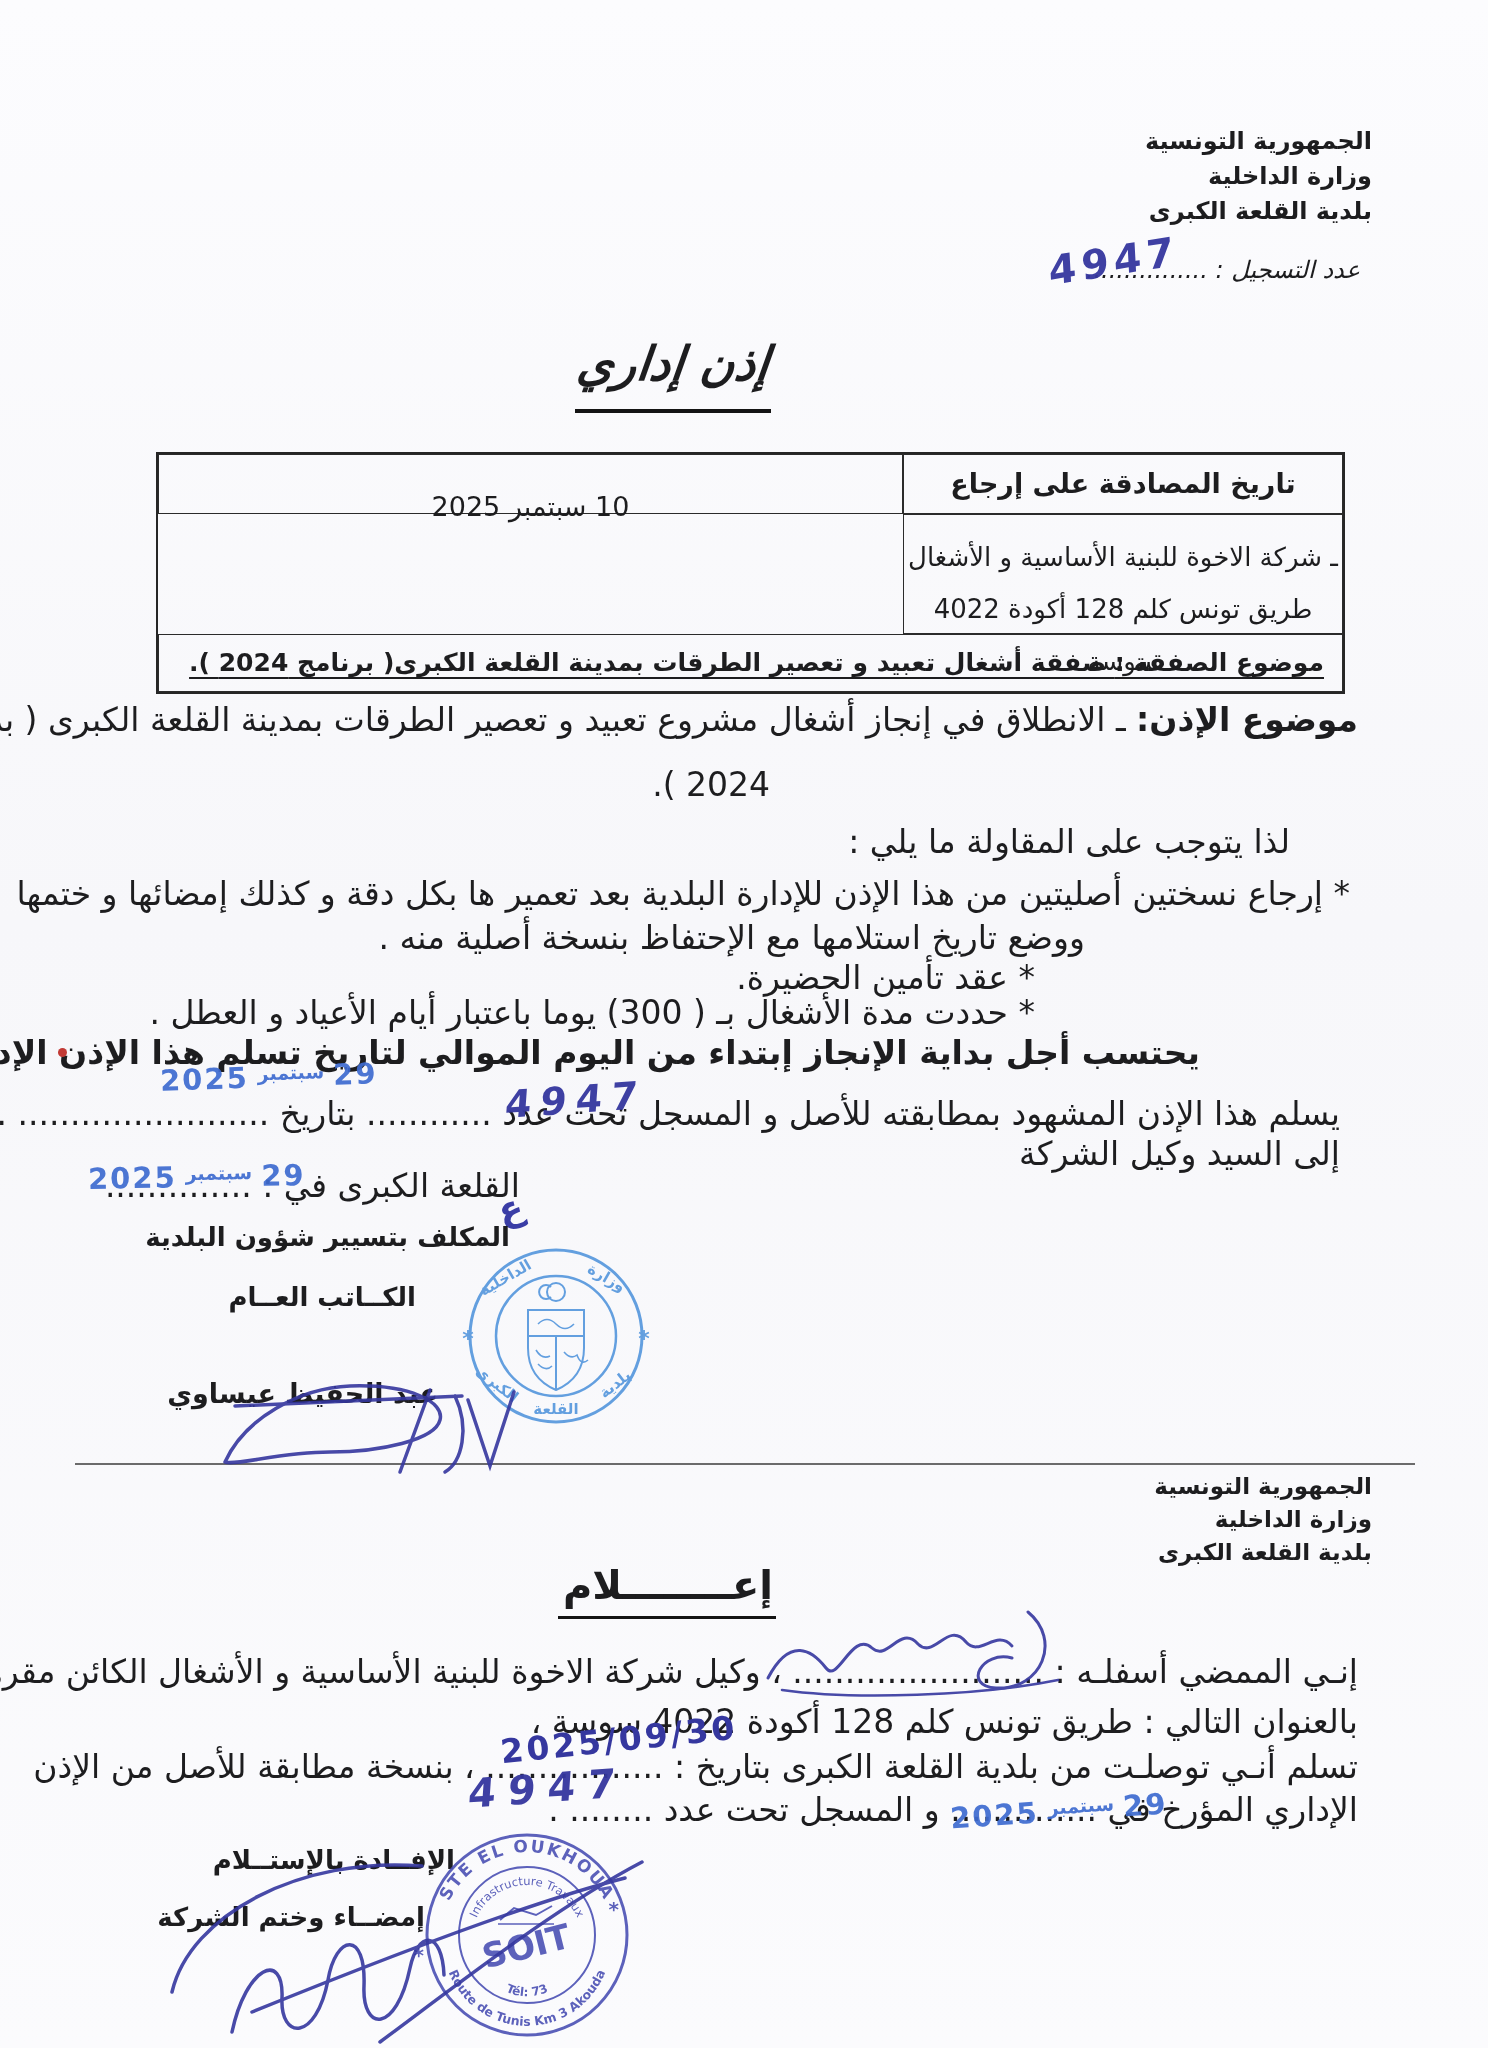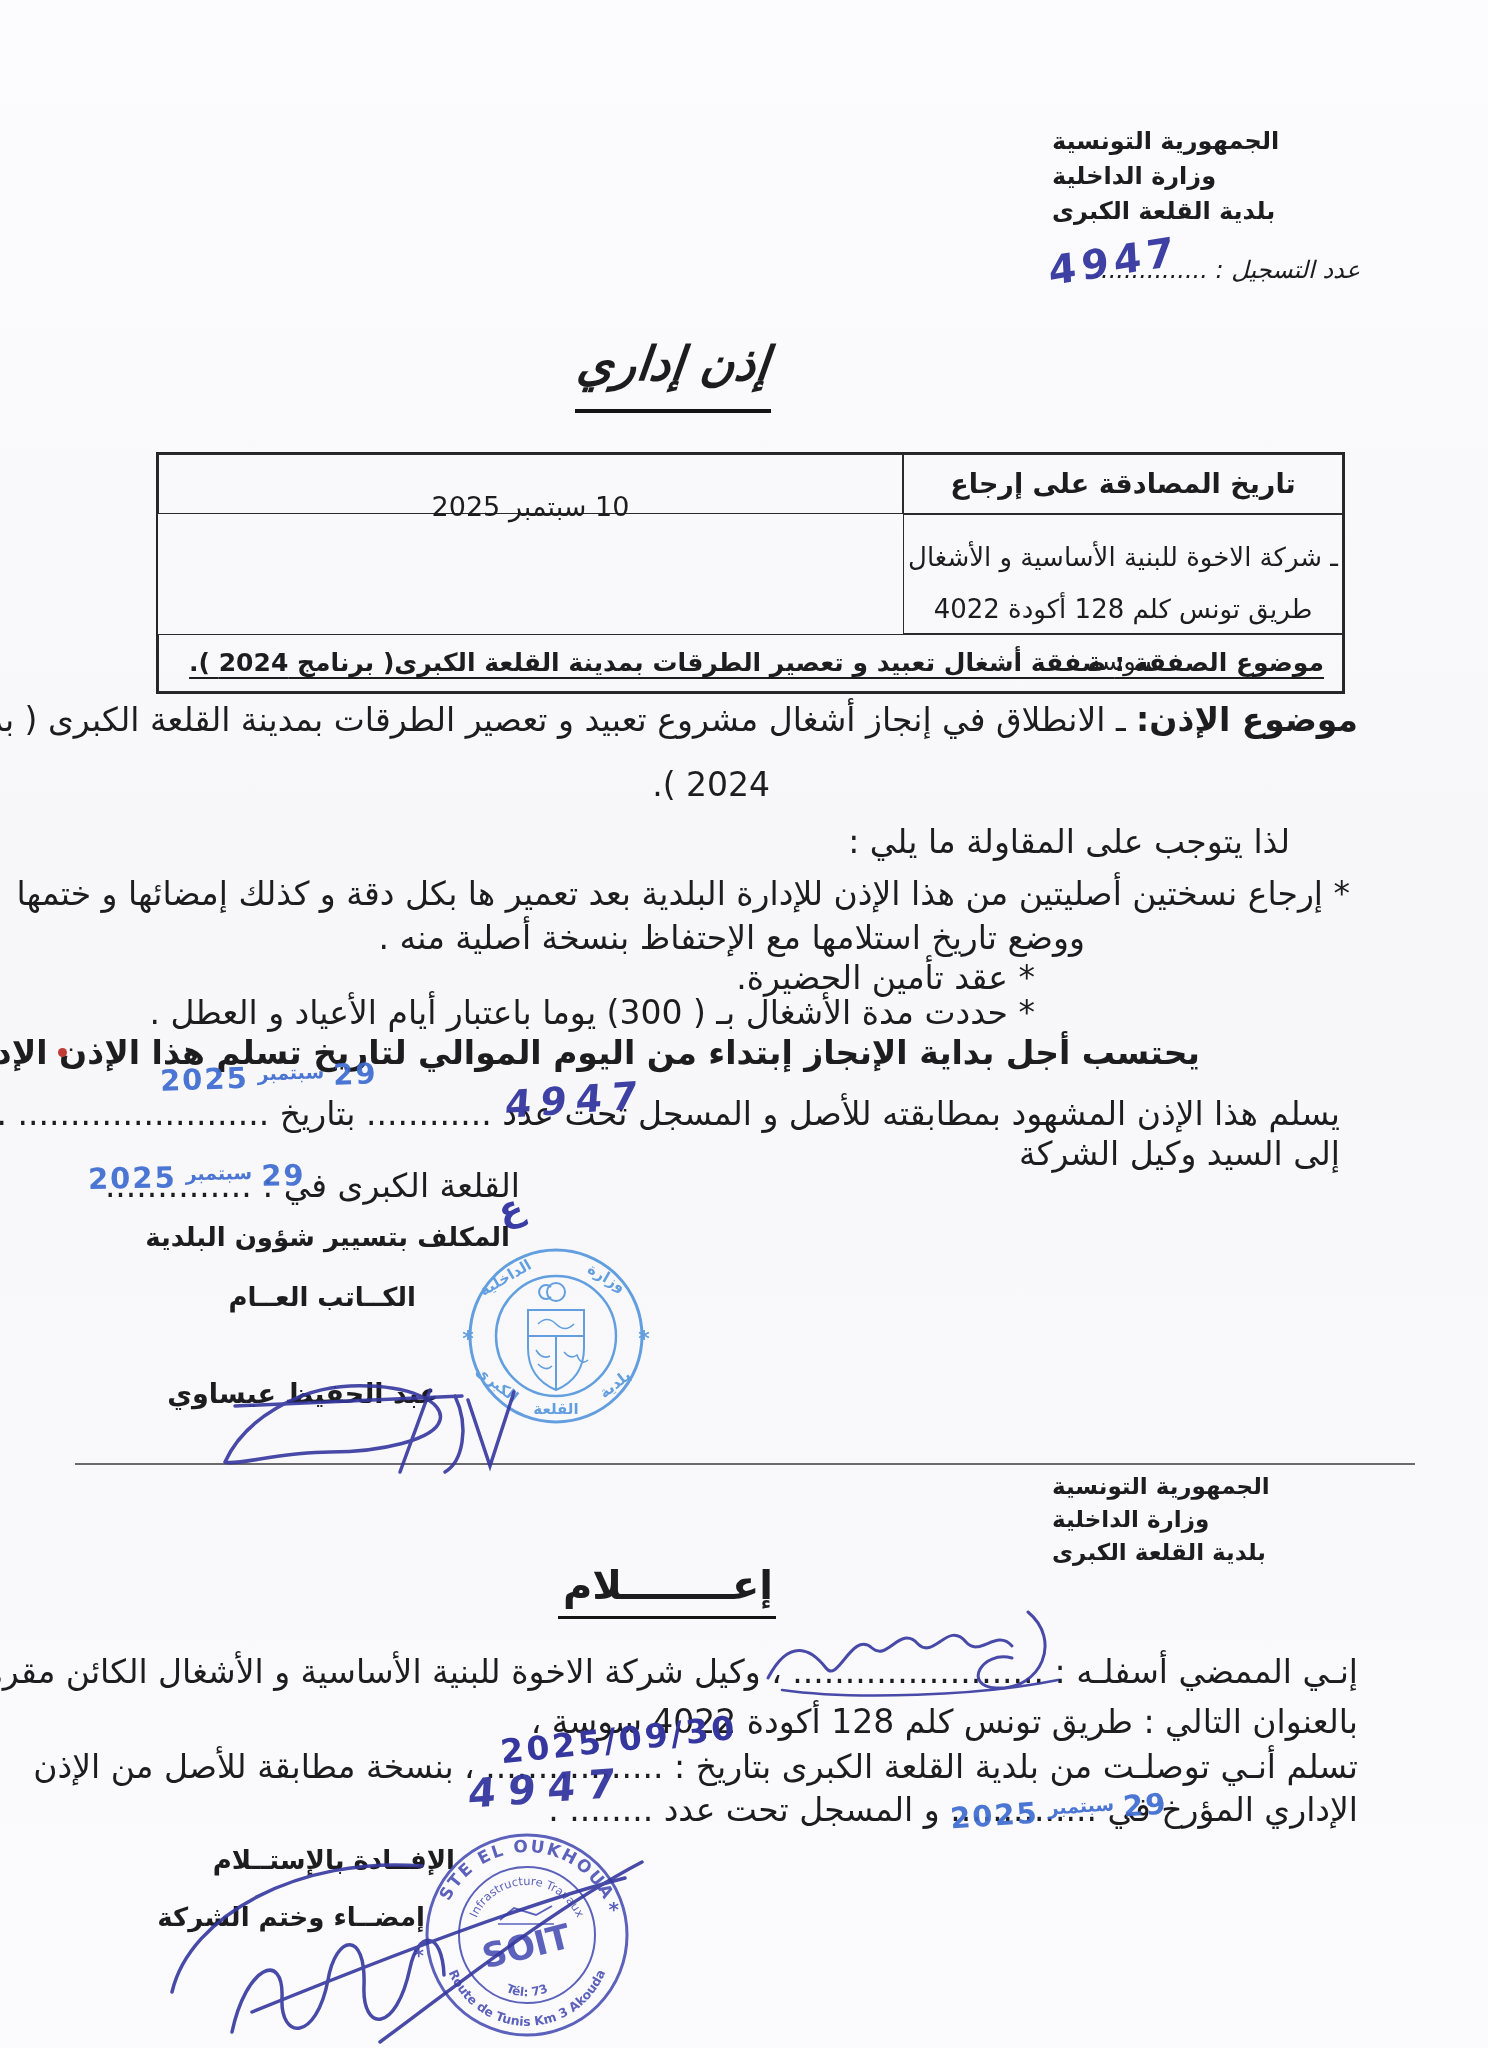--- a/index.html
+++ b/index.html
@@ -2,21 +2,21 @@
 <html lang="ar" dir="rtl"><head>
 <meta charset="utf-8">
 <style>
   html,body{margin:0;padding:0;background:#7a7a7a;}
   .page{
     position:relative;width:1488px;height:2048px;margin:0 auto;
     background:linear-gradient(180deg,#fcfcfe 0%,#f7f7fa 45%,#fbfbfd 100%);
     font-family:"DejaVu Sans",sans-serif;direction:rtl;color:#1d1d1f;overflow:hidden;
   }
   .abs{position:absolute;white-space:nowrap;}
-  .hdr-block{width:320px;text-align:left;font-weight:bold;font-size:24px;line-height:35px;}
+  .hdr-block{width:320px;text-align:right;font-weight:bold;font-size:24px;line-height:35px;}
   .hdr-block div{white-space:nowrap;}
   .hdr-block.small{font-size:23px;line-height:33px;}
   .reg-line{font-size:24px;font-style:italic;}
   .doc-title{width:360px;text-align:center;font-size:47px;font-weight:bold;font-style:italic;transform:skewX(-6deg);}
   .title-underline{height:4px;background:#141414;}
   .body-text{font-size:33px;}
   .bold{font-weight:bold;}
   
   .permit-table{
     position:absolute;display:grid;border:2.5px solid #262626;

